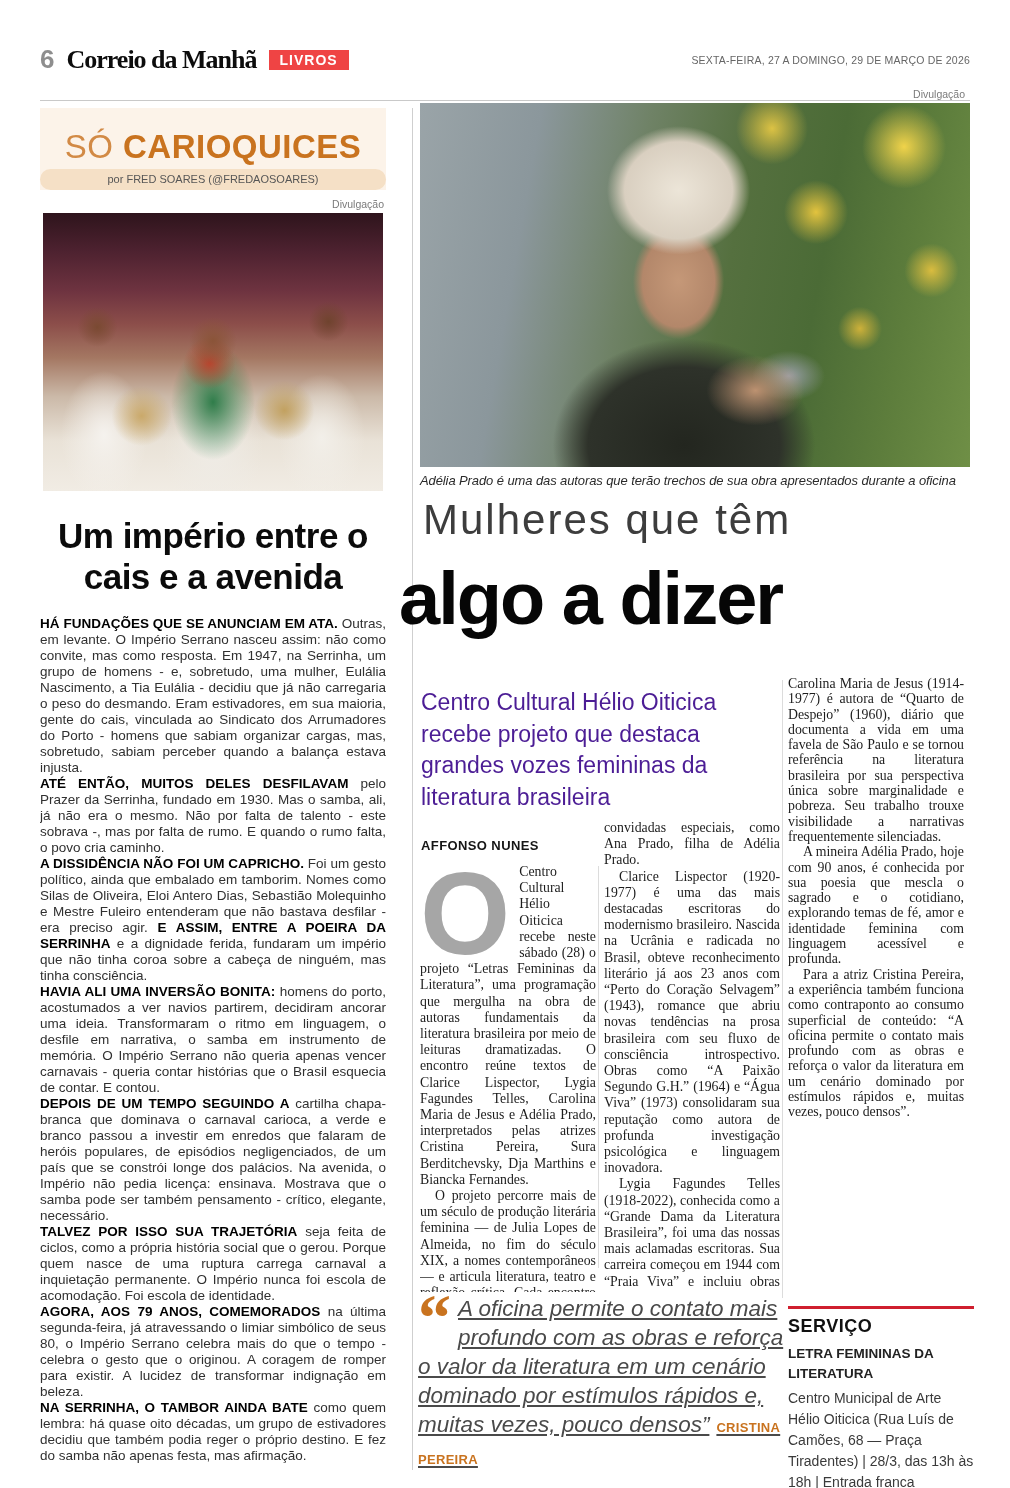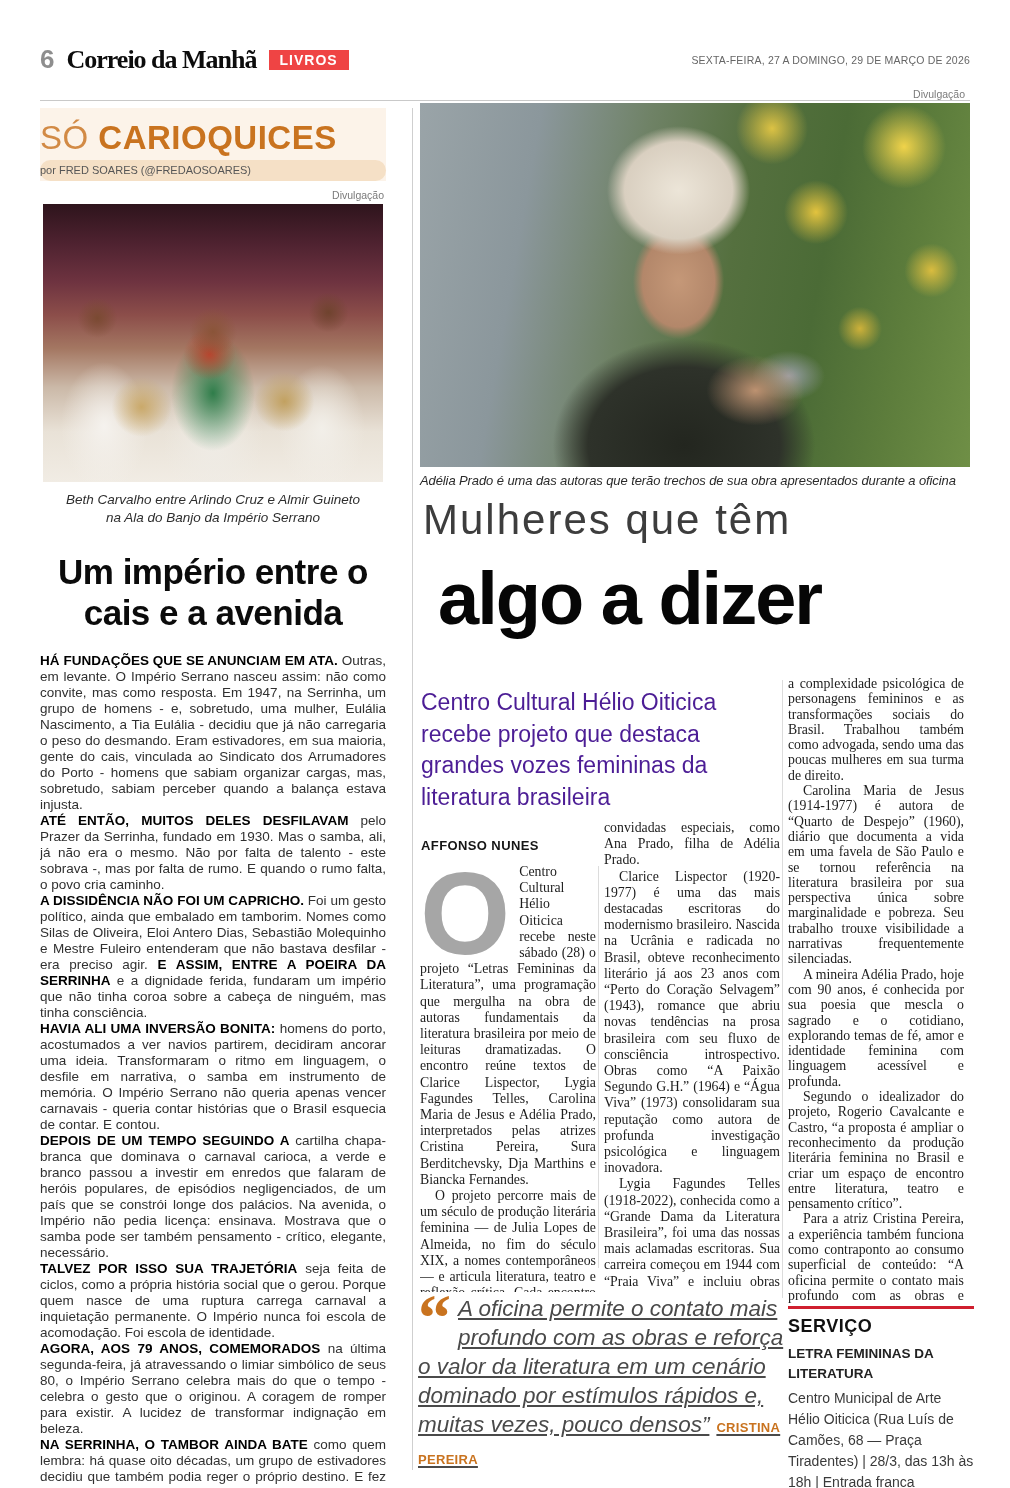--- a/index.html
+++ b/index.html
@@ -10,21 +10,21 @@
   .page-num{font-size:26px;font-weight:700;color:#8e8e8e;margin-right:12px;}
   .masthead{font-family:"Liberation Serif",serif;font-size:26px;font-weight:700;
             letter-spacing:-1px;color:#0c0c0c;white-space:nowrap;}
   .badge{background:#ef4444;color:#fff;font-weight:700;font-size:14px;
          padding:2px 11px;margin-left:12px;letter-spacing:1px;}
   .hdr-date{margin-left:auto;font-size:10.5px;color:#666;letter-spacing:.2px;}
   .hdr-rule{position:absolute;left:40px;right:40px;top:100px;height:1px;background:#c9c9c9;}
   .vdivider{position:absolute;left:412px;top:108px;width:1px;height:1362px;background:#cfcfcf;}
   
   .leftcol{position:absolute;left:40px;top:108px;width:346px;}
-  .kicker{background:#fcf3e9;padding-top:12px;}
+  .kicker{background:#fcf3e9;text-align:center;padding-top:21px;}
   .kicker-title{font-size:33px;line-height:36px;letter-spacing:.5px;}
   .kicker-so{font-weight:300;color:#d28a45;}
   .kicker-main{font-weight:800;color:#c9731f;}
   .kicker-band{background:#f5e0c6;font-size:11px;color:#565656;padding:4px 0 5px;margin-top:4px;border-radius:11px;}
   .credit{font-size:10.5px;color:#7a7a7a;text-align:right;margin:8px 2px 3px;}
   .photo-left{width:340px;height:278px;margin:0 auto;
     background:
       radial-gradient(circle 24px at 50% 46%,#8a5438 0%,rgba(138,84,56,0) 100%),
       radial-gradient(circle 20px at 16% 41%,#7a4a32 0%,rgba(122,74,50,0) 100%),
       radial-gradient(circle 20px at 84% 39%,#6f432e 0%,rgba(111,67,46,0) 100%),
@@ -55,21 +55,21 @@
       radial-gradient(ellipse 98px 88px at 47% 24%,#ece5d8 0%,#d9cfc0 55%,rgba(217,207,192,0) 73%),
       radial-gradient(ellipse 60px 76px at 47% 49%,#c59878 0%,#b3876a 60%,rgba(179,135,106,0) 76%),
       radial-gradient(ellipse 70px 50px at 61% 79%,#bd9271 0%,rgba(189,146,113,0) 70%),
       radial-gradient(ellipse 52px 36px at 67% 75%,#9aa0a8 0%,rgba(154,160,168,0) 70%),
       radial-gradient(ellipse 160px 130px at 48% 94%,#23261f 0%,#2e322a 60%,rgba(46,50,42,0) 82%),
       linear-gradient(100deg,#9aa4a8 0%,#8b979c 20%,#6f8266 38%,#55703f 55%,#4b6b36 70%,#5d7d3c 85%,#6f8f46 100%);}
   .mcaption{position:absolute;left:420px;top:473px;width:556px;font-style:italic;
             font-size:13px;color:#2a2a2a;letter-spacing:-.1px;}
   .hl-light{position:absolute;left:423px;top:496px;font-size:42px;font-weight:300;
             color:#3d3d3d;letter-spacing:2px;white-space:nowrap;}
-  .hl-bold{position:absolute;left:438px;top:556px;font-size:74px;font-weight:800;
+  .hl-bold{position:absolute;left:399px;top:556px;font-size:74px;font-weight:800;
            color:#060606;letter-spacing:-2px;white-space:nowrap;}
   .standfirst{position:absolute;left:421px;top:687px;width:366px;font-size:23px;
               font-weight:300;color:#4c1d95;line-height:1.37;}
   .byline{position:absolute;left:421px;top:838px;font-size:13px;font-weight:700;
           color:#161616;letter-spacing:.4px;}
   .serif-col{position:absolute;width:176px;font-family:"Liberation Serif",serif;
              font-size:13.8px;line-height:16.2px;text-align:justify;color:#1c1c1c;
              overflow:hidden;hyphens:auto;}
   .serif-col p{margin:0;text-indent:15px;}
   .serif-col p:first-of-type{text-indent:0;}
@@ -112,21 +112,20 @@
   <div class="leftcol">
     <div class="kicker">
       <div class="kicker-title">
         <span class="kicker-so">SÓ</span>
         <span class="kicker-main">CARIOQUICES</span>
       </div>
       <div class="kicker-band">por FRED SOARES (@FREDAOSOARES)</div>
     </div>
     <div class="credit">Divulgação</div>
     <div class="photo-left"></div>
-    <div class="lcaption">Beth Carvalho entre Arlindo Cruz e Almir Guineto na Ala do Banjo da Império Serrano</div>
     <div class="lheadline">Um império entre o cais e a avenida</div>
     <div class="lbody">
         <p><strong>HÁ FUNDAÇÕES QUE SE ANUNCIAM EM ATA.</strong><span> Outras, em levante. O Império Serrano nasceu assim: não como convite, mas como resposta. Em 1947, na Serrinha, um grupo de homens - e, sobretudo, uma mulher, Eulália Nascimento, a Tia Eulália - decidiu que já não carregaria o peso do desmando. Eram estivadores, em sua maioria, gente do cais, vinculada ao Sindicato dos Arrumadores do Porto - homens que sabiam organizar cargas, mas, sobretudo, sabiam perceber quando a balança estava injusta.</span></p>
         <p><strong>ATÉ ENTÃO, MUITOS DELES DESFILAVAM</strong><span> pelo Prazer da Serrinha, fundado em 1930. Mas o samba, ali, já não era o mesmo. Não por falta de talento - este sobrava -, mas por falta de rumo. E quando o rumo falta, o povo cria caminho.</span></p>
         <p><strong>A DISSIDÊNCIA NÃO FOI UM CAPRICHO.</strong><span> Foi um gesto político, ainda que embalado em tamborim. Nomes como Silas de Oliveira, Eloi Antero Dias, Sebastião Molequinho e Mestre Fuleiro entenderam que não bastava desfilar - era preciso agir. </span><strong>E ASSIM, ENTRE A POEIRA DA SERRINHA</strong><span> e a dignidade ferida, fundaram um império que não tinha coroa sobre a cabeça de ninguém, mas tinha consciência.</span></p>
         <p><strong>HAVIA ALI UMA INVERSÃO BONITA:</strong><span> homens do porto, acostumados a ver navios partirem, decidiram ancorar uma ideia. Transformaram o ritmo em linguagem, o desfile em narrativa, o samba em instrumento de memória. O Império Serrano não queria apenas vencer carnavais - queria contar histórias que o Brasil esquecia de contar. E contou.</span></p>
         <p><strong>DEPOIS DE UM TEMPO SEGUINDO A</strong><span> cartilha chapa-branca que dominava o carnaval carioca, a verde e branco passou a investir em enredos que falaram de heróis populares, de episódios negligenciados, de um país que se constrói longe dos palácios. Na avenida, o Império não pedia licença: ensinava. Mostrava que o samba pode ser também pensamento - crítico, elegante, necessário.</span></p>
         <p><strong>TALVEZ POR ISSO SUA TRAJETÓRIA</strong><span> seja feita de ciclos, como a própria história social que o gerou. Porque quem nasce de uma ruptura carrega carnaval a inquietação permanente. O Império nunca foi escola de acomodação. Foi escola de identidade.</span></p>
         <p><strong>AGORA, AOS 79 ANOS, COMEMORADOS</strong><span> na última segunda-feira, já atravessando o limiar simbólico de seus 80, o Império Serrano celebra mais do que o tempo - celebra o gesto que o originou. A coragem de romper para existir. A lucidez de transformar indignação em beleza.</span></p>
         <p><strong>NA SERRINHA, O TAMBOR AINDA BATE</strong><span> como quem lembra: há quase oito décadas, um grupo de estivadores decidiu que também podia reger o próprio destino. E fez do samba não apenas festa, mas afirmação.</span></p>
@@ -145,24 +144,22 @@
     <span class="dropcap">O</span>
   <p>Centro Cultural Hélio Oiticica recebe neste sábado (28) o projeto “Letras Femininas da Literatura”, uma programação que mergulha na obra de autoras fundamentais da literatura brasileira por meio de leituras dramatizadas. O encontro reúne textos de Clarice Lispector, Lygia Fagundes Telles, Carolina Maria de Jesus e Adélia Prado, interpretados pelas atrizes Cristina Pereira, Sura Berditchevsky, Dja Marthins e Biancka Fernandes.</p>
       <p>O projeto percorre mais de um século de produção literária feminina — de Julia Lopes de Almeida, no fim do século XIX, a nomes contemporâneos — e articula literatura, teatro e reflexão crítica. Cada encontro contará com a participação de pesquisadoras e</p>
     </div>
   <div class="serif-col col2">
       <p>convidadas especiais, como Ana Prado, filha de Adélia Prado.</p>
       <p>Clarice Lispector (1920-1977) é uma das mais destacadas escritoras do modernismo brasileiro. Nascida na Ucrânia e radicada no Brasil, obteve reconhecimento literário já aos 23 anos com “Perto do Coração Selvagem” (1943), romance que abriu novas tendências na prosa brasileira com seu fluxo de consciência introspectivo. Obras como “A Paixão Segundo G.H.” (1964) e “Água Viva” (1973) consolidaram sua reputação como autora de profunda investigação psicológica e linguagem inovadora.</p>
       <p>Lygia Fagundes Telles (1918-2022), conhecida como a “Grande Dama da Literatura Brasileira”, foi uma das nossas mais aclamadas escritoras. Sua carreira começou em 1944 com “Praia Viva” e incluiu obras como “Ciranda de Pedra” (1955) e “As Meninas” (1973), romances que exploram</p>
     </div>
   <div class="serif-col col3">
-      <p>a complexidade psicológica de personagens femininos e as transformações sociais do Brasil. Trabalhou também como advogada, sendo uma das poucas mulheres em sua turma de direito.</p>
       <p>Carolina Maria de Jesus (1914-1977) é autora de “Quarto de Despejo” (1960), diário que documenta a vida em uma favela de São Paulo e se tornou referência na literatura brasileira por sua perspectiva única sobre marginalidade e pobreza. Seu trabalho trouxe visibilidade a narrativas frequentemente silenciadas.</p>
       <p>A mineira Adélia Prado, hoje com 90 anos, é conhecida por sua poesia que mescla o sagrado e o cotidiano, explorando temas de fé, amor e identidade feminina com linguagem acessível e profunda.</p>
-      <p>Segundo o idealizador do projeto, Rogerio Cavalcante e Castro, “a proposta é ampliar o reconhecimento da produção literária feminina no Brasil e criar um espaço de encontro entre literatura, teatro e pensamento crítico”.</p>
       <p>Para a atriz Cristina Pereira, a experiência também funciona como contraponto ao consumo superficial de conteúdo: “A oficina permite o contato mais profundo com as obras e reforça o valor da literatura em um cenário dominado por estímulos rápidos e, muitas vezes, pouco densos”.</p>
     </div>
   <div class="colrule rule-a"></div>
   <div class="colrule rule-b"></div>
 
   <div class="pullquote">
     <span class="qmark">“</span>
     <span class="qtext"><span>A oficina permite o contato mais profundo com as obras e reforça o valor da literatura em um cenário dominado por estímulos rápidos e, muitas vezes, pouco densos”</span><span class="qattr">CRISTINA PEREIRA</span></span>
   </div>
 

